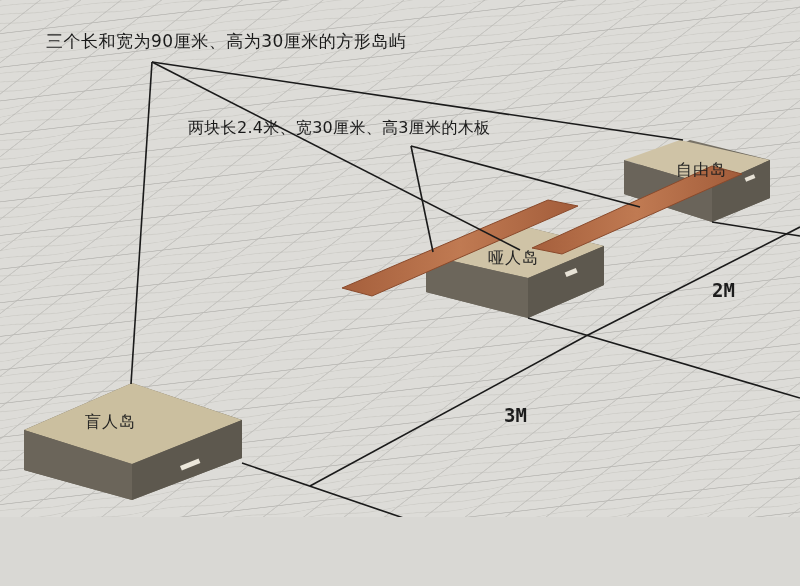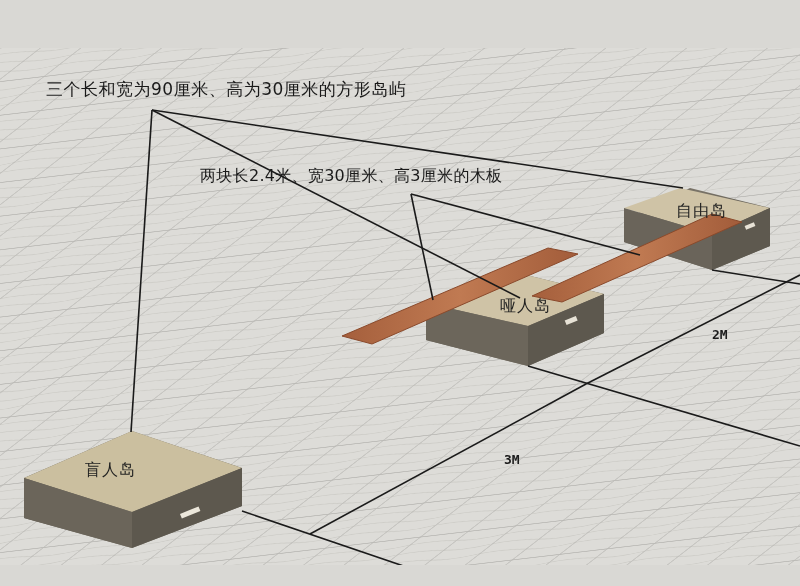--- a/index.html
+++ b/index.html
@@ -1,25 +1,25 @@
 <!DOCTYPE html>
 <html><head>
 <meta charset="utf-8">
 <style>
   html, body { margin: 0; padding: 0; }
   body { width: 800px; height: 586px; overflow: hidden; background: #d9d8d4; }
   #scene { position: relative; width: 800px; height: 517px; overflow: hidden;
-    background: #dcdbd7; margin-top: 48px; }
+    background: #dcdbd7; }
   svg#floor { position: absolute; left: 0; top: 0; }
   .label { position: absolute; font-family: "DejaVu Sans", sans-serif; color: #1c1c1c;
     white-space: nowrap; font-weight: bold; }
   .title1 { left: 46px; top: 30px; font-size: 17px; letter-spacing: 0.5px; font-weight: normal; color:#1a1a1a; }
-  .title2 { left: 200px; top: 118px; font-size: 16px; letter-spacing: 0.3px; font-weight: normal; color:#1a1a1a; }
+  .title2 { left: 188px; top: 118px; font-size: 16px; letter-spacing: 0.3px; font-weight: normal; color:#1a1a1a; }
   .island-label { font-size: 16px; font-weight: normal; color: #1f1f1f; letter-spacing: 1px; }
-  .dim { font-size: 13px; font-family: "DejaVu Sans Mono", monospace; font-weight: bold; }
+  .dim { font-size: 19px; font-family: "DejaVu Sans Mono", monospace; font-weight: bold; }
 </style>
 </head>
 <body>
 
 <div id="scene">
   <svg id="floor" width="800" height="586" viewBox="0 0 800 586">
     <defs>
       <pattern id="tile" patternUnits="userSpaceOnUse" width="80" height="40" patternTransform="skewX(-55) rotate(-8)">
         <rect width="80" height="40" fill="#dddcd8"></rect>
         <path d="M0 8 Q20 6 40 9 T80 8 M0 18 Q20 16 40 19 T80 18 M0 28 Q20 26 40 29 T80 28" stroke="#cfcec9" stroke-width="1" fill="none"></path>
@@ -83,19 +83,19 @@
       <line x1="528" y1="318" x2="800" y2="398"></line>
       <line x1="586" y1="336" x2="800" y2="227"></line>
       <line x1="310" y1="486" x2="586" y2="336"></line>
       <line x1="242" y1="463" x2="518" y2="557"></line>
     </g>
   </svg>
 
   <div class="label title1">三个长和宽为90厘米、高为30厘米的方形岛屿</div>
   <div class="label title2">两块长2.4米、宽30厘米、高3厘米的木板</div>
 
-  <div class="label island-label" style="left:676px;top:153px;">自由岛</div>
-  <div class="label island-label" style="left:500px;top:248px;">哑人岛</div>
+  <div class="label island-label" style="left:676px;top:160px;">自由岛</div>
+  <div class="label island-label" style="left:488px;top:248px;">哑人岛</div>
   <div class="label island-label" style="left:85px;top:412px;">盲人岛</div>
 
   <div class="label dim" style="left:712px;top:279px;">2M</div>
   <div class="label dim" style="left:504px;top:404px;">3M</div>
 </div>
 
 </body></html>

